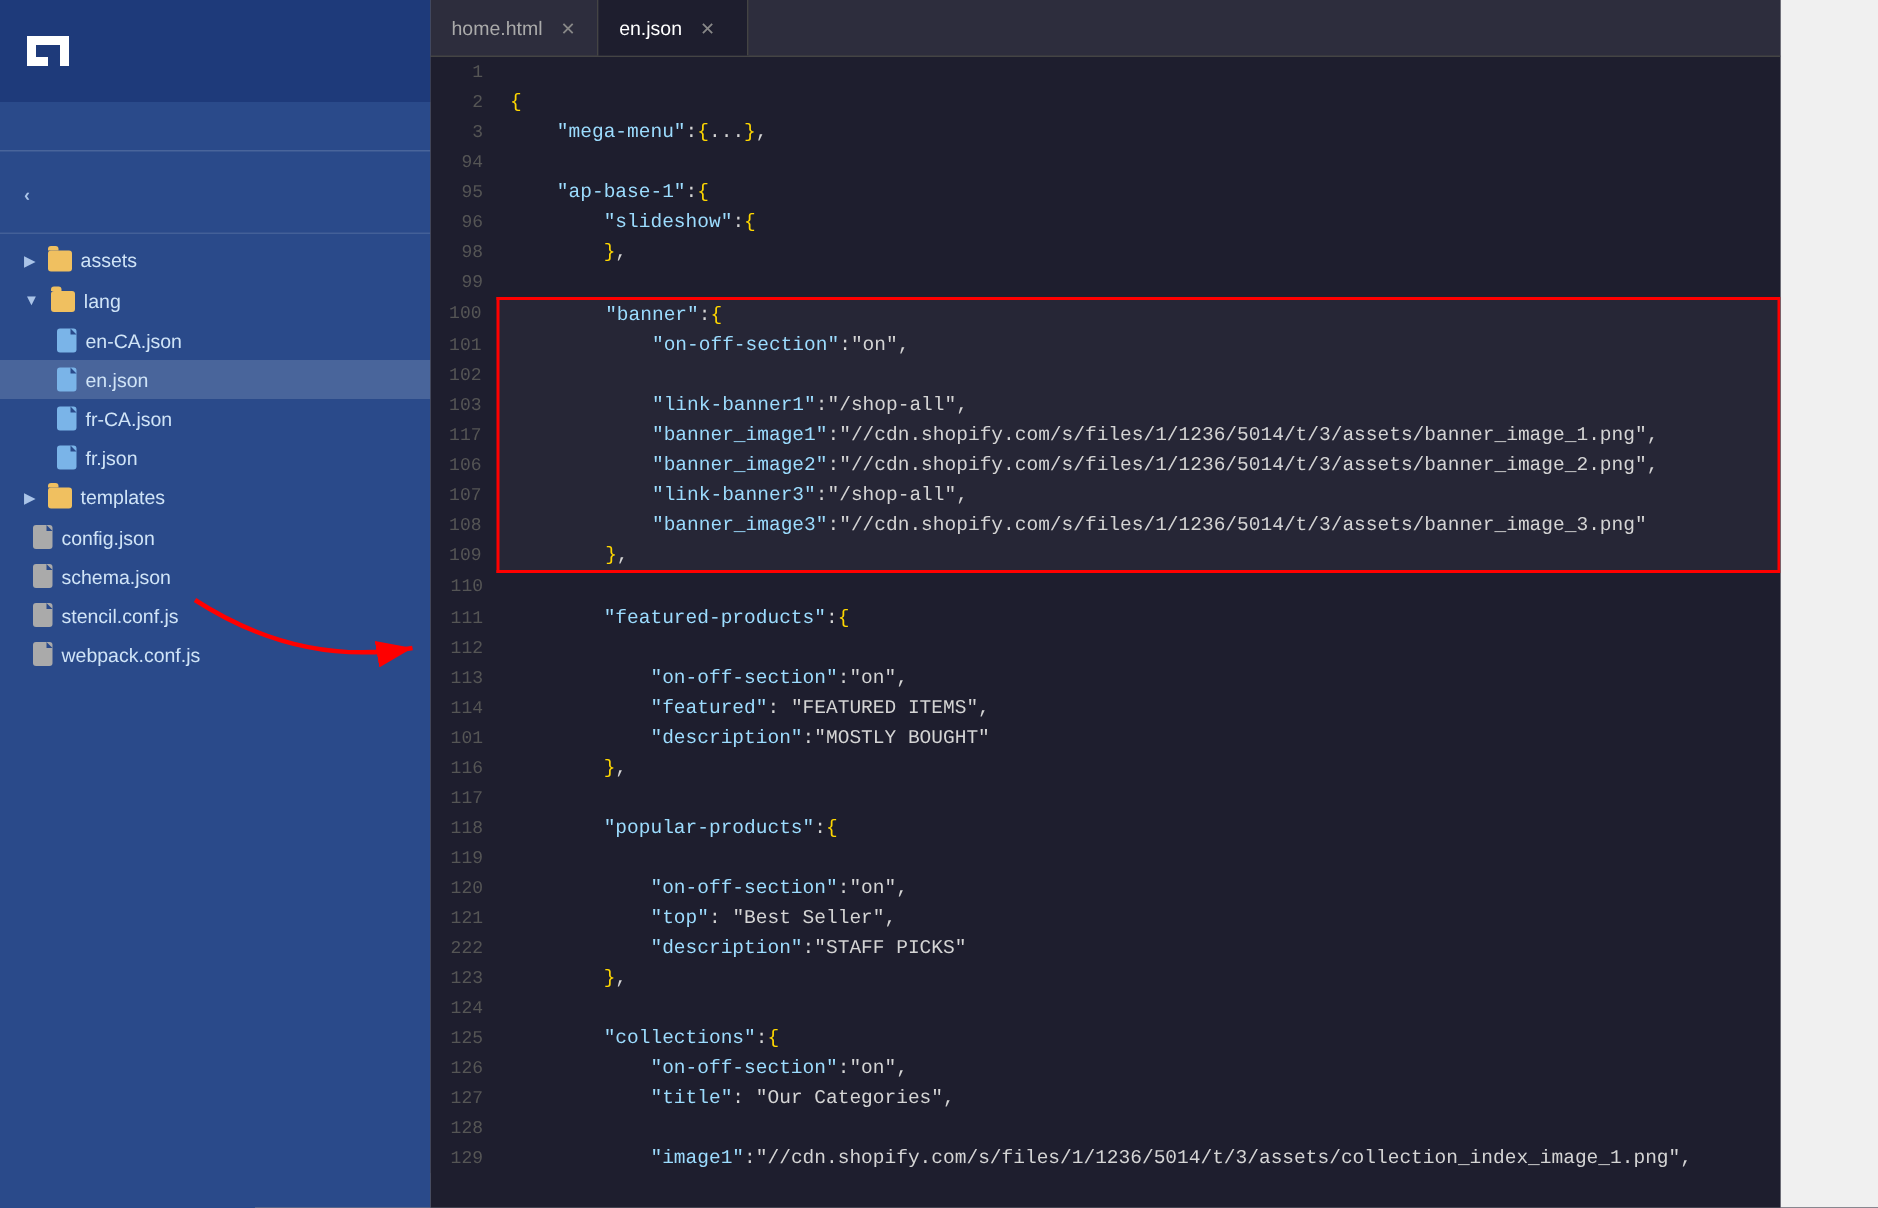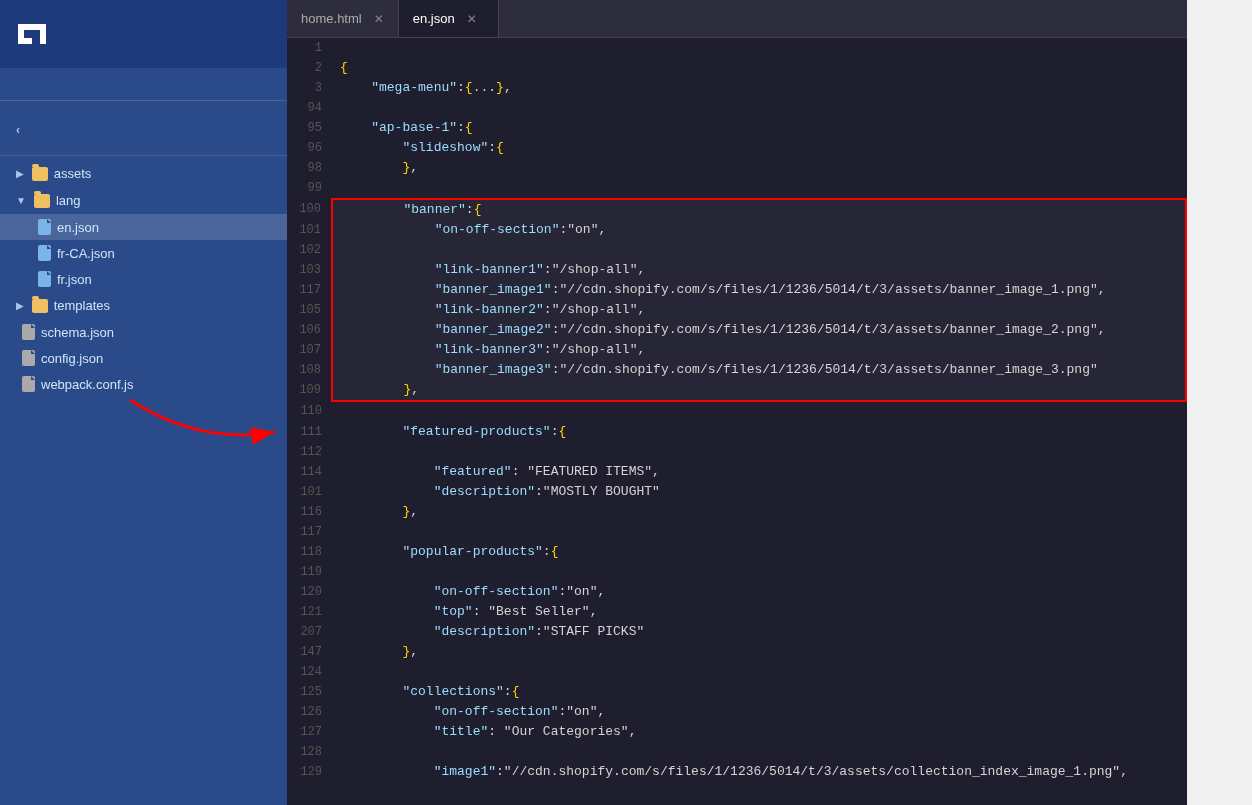--- a/index.html
+++ b/index.html
@@ -297,20 +297,24 @@
         <span class="folder-icon"></span>
         <span>assets</span>
       </div>
 
       <div class="tree-folder">
         <span class="tree-chevron">▼</span>
         <span class="folder-icon"></span>
         <span>lang</span>
       </div>
 
+      <div class="tree-file">
+        <span class="file-icon"></span>
+        <span>en-CA.json</span>
+      </div>
       <div class="tree-file active">
         <span class="file-icon"></span>
         <span>en.json</span>
       </div>
       <div class="tree-file">
         <span class="file-icon"></span>
         <span>fr-CA.json</span>
       </div>
       <div class="tree-file">
         <span class="file-icon"></span>
@@ -318,25 +322,29 @@
       </div>
 
       <div class="tree-folder">
         <span class="tree-chevron">▶</span>
         <span class="folder-icon"></span>
         <span>templates</span>
       </div>
 
       <div class="tree-root-file">
         <span class="file-icon" style="background:#aaa"></span>
-        <span>schema.json</span>
+        <span>config.json</span>
       </div>
       <div class="tree-root-file">
         <span class="file-icon" style="background:#aaa"></span>
-        <span>config.json</span>
+        <span>schema.json</span>
+      </div>
+      <div class="tree-root-file">
+        <span class="file-icon" style="background:#aaa"></span>
+        <span>stencil.conf.js</span>
       </div>
       <div class="tree-root-file">
         <span class="file-icon" style="background:#aaa"></span>
         <span>webpack.conf.js</span>
       </div>
     </div>
   </div>
 
   <div class="main-content">
 
@@ -400,24 +408,20 @@
             </tr>
             <tr>
               <td class="line-num">103</td>
               <td class="line-code" style="background: rgba(255, 255, 255, 0.04); border-left: 2px solid red; border-right: 2px solid red;">            <span style="color:#9cdcfe">"link-banner1"</span><span style="color:#d4d4d4">:</span>"/shop-all",</td>
             </tr>
             <tr>
               <td class="line-num">117</td>
               <td class="line-code" style="background: rgba(255, 255, 255, 0.04); border-left: 2px solid red; border-right: 2px solid red;">            <span style="color:#9cdcfe">"banner_image1"</span><span style="color:#d4d4d4">:</span>"//cdn.shopify.com/s/files/1/1236/5014/t/3/assets/banner_image_1.png",</td>
             </tr>
             <tr>
-              <td class="line-num">105</td>
-              <td class="line-code" style="background: rgba(255, 255, 255, 0.04); border-left: 2px solid red; border-right: 2px solid red;">            <span style="color:#9cdcfe">"link-banner2"</span><span style="color:#d4d4d4">:</span>"/shop-all",</td>
-            </tr>
-            <tr>
               <td class="line-num">106</td>
               <td class="line-code" style="background: rgba(255, 255, 255, 0.04); border-left: 2px solid red; border-right: 2px solid red;">            <span style="color:#9cdcfe">"banner_image2"</span><span style="color:#d4d4d4">:</span>"//cdn.shopify.com/s/files/1/1236/5014/t/3/assets/banner_image_2.png",</td>
             </tr>
             <tr>
               <td class="line-num">107</td>
               <td class="line-code" style="background: rgba(255, 255, 255, 0.04); border-left: 2px solid red; border-right: 2px solid red;">            <span style="color:#9cdcfe">"link-banner3"</span><span style="color:#d4d4d4">:</span>"/shop-all",</td>
             </tr>
             <tr>
               <td class="line-num">108</td>
               <td class="line-code" style="background: rgba(255, 255, 255, 0.04); border-left: 2px solid red; border-right: 2px solid red;">            <span style="color:#9cdcfe">"banner_image3"</span><span style="color:#d4d4d4">:</span>"//cdn.shopify.com/s/files/1/1236/5014/t/3/assets/banner_image_3.png"</td>
@@ -432,20 +436,24 @@
             </tr>
             <tr>
               <td class="line-num">111</td>
               <td class="line-code">        <span style="color:#9cdcfe">"featured-products"</span><span style="color:#d4d4d4">:</span><span style="color:#ffd700">{</span></td>
             </tr>
             <tr>
               <td class="line-num">112</td>
               <td class="line-code">&nbsp;</td>
             </tr>
             <tr>
+              <td class="line-num">113</td>
+              <td class="line-code">            <span style="color:#9cdcfe">"on-off-section"</span><span style="color:#d4d4d4">:</span>"on",</td>
+            </tr>
+            <tr>
               <td class="line-num">114</td>
               <td class="line-code">            <span style="color:#9cdcfe">"featured"</span><span style="color:#d4d4d4">:</span> "FEATURED ITEMS",</td>
             </tr>
             <tr>
               <td class="line-num">101</td>
               <td class="line-code">            <span style="color:#9cdcfe">"description"</span><span style="color:#d4d4d4">:</span>"MOSTLY BOUGHT"</td>
             </tr>
             <tr>
               <td class="line-num">116</td>
               <td class="line-code">        <span style="color:#ffd700">}</span>,</td>
@@ -464,25 +472,25 @@
             </tr>
             <tr>
               <td class="line-num">120</td>
               <td class="line-code">            <span style="color:#9cdcfe">"on-off-section"</span><span style="color:#d4d4d4">:</span>"on",</td>
             </tr>
             <tr>
               <td class="line-num">121</td>
               <td class="line-code">            <span style="color:#9cdcfe">"top"</span><span style="color:#d4d4d4">:</span> "Best Seller",</td>
             </tr>
             <tr>
-              <td class="line-num">207</td>
+              <td class="line-num">222</td>
               <td class="line-code">            <span style="color:#9cdcfe">"description"</span><span style="color:#d4d4d4">:</span>"STAFF PICKS"</td>
             </tr>
             <tr>
-              <td class="line-num">147</td>
+              <td class="line-num">123</td>
               <td class="line-code">        <span style="color:#ffd700">}</span>,</td>
             </tr>
             <tr>
               <td class="line-num">124</td>
               <td class="line-code">&nbsp;</td>
             </tr>
             <tr>
               <td class="line-num">125</td>
               <td class="line-code">        <span style="color:#9cdcfe">"collections"</span><span style="color:#d4d4d4">:</span><span style="color:#ffd700">{</span></td>
             </tr>

